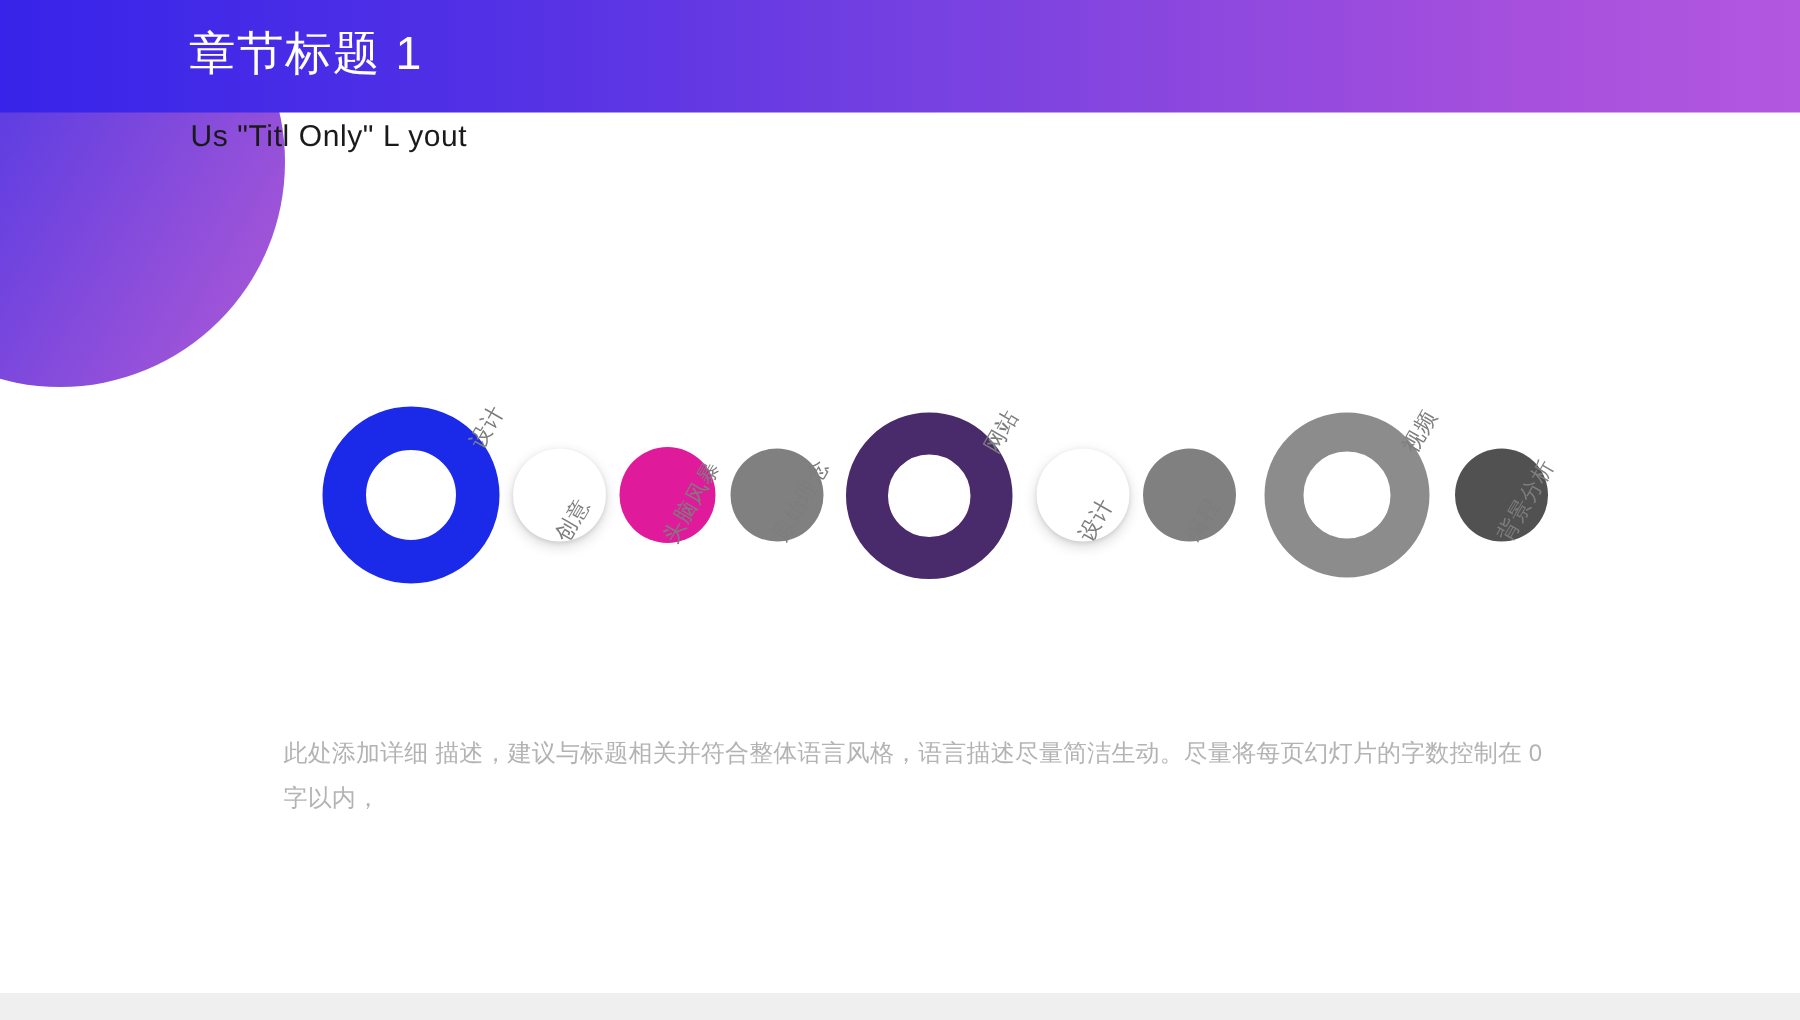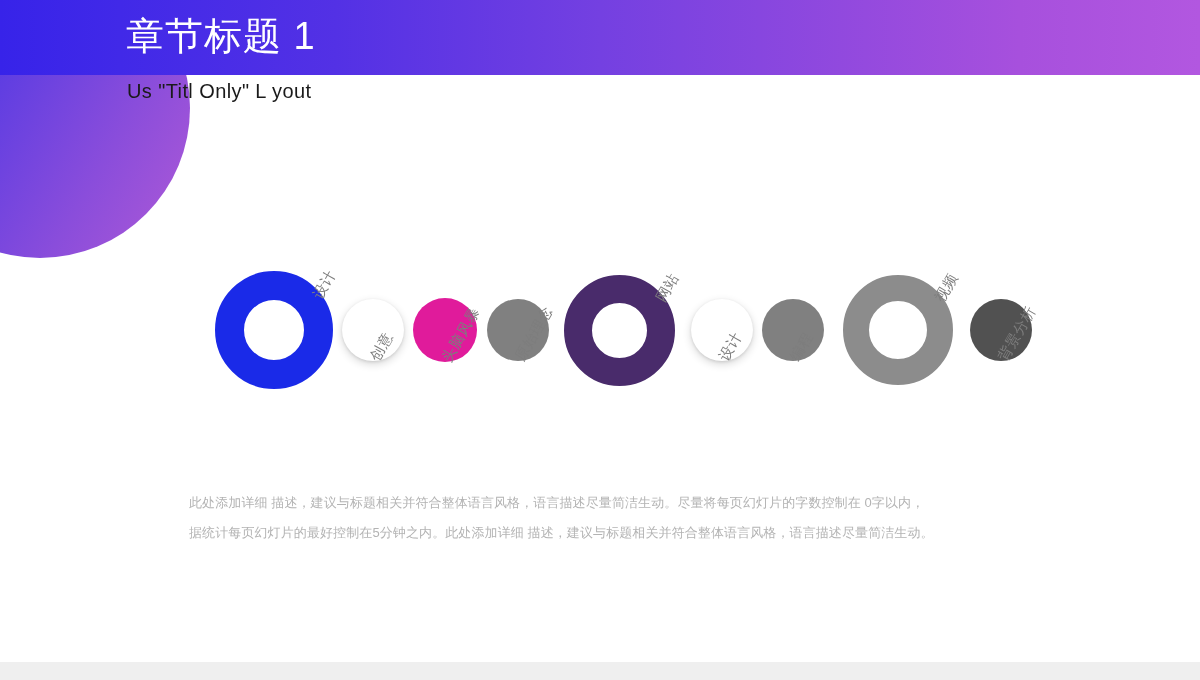--- a/index.html
+++ b/index.html
@@ -21,21 +21,21 @@
     background:linear-gradient(120deg,#4130e6 0%,#5b3ce2 35%,#8a4ddb 70%,#b05ad6 100%);
     z-index:1;
   }
   .header-bar{
     position:absolute;left:0;top:0;width:1200px;height:75px;
     background:linear-gradient(90deg,#3723e9 0%,#4129e8 10%,#5331e5 28%,#7440e1 50%,#9149de 70%,#a750dd 85%,#b257e0 100%);
     z-index:2;
   }
   .header-title{
     position:absolute;left:126px;top:14px;
-    font-size:38px;color:#ffffff;font-weight:400;letter-spacing:1px;
+    font-size:31px;color:#ffffff;font-weight:400;letter-spacing:1px;
     z-index:4;white-space:nowrap;line-height:44px;
   }
   .header-sub{
     position:absolute;left:127px;top:76px;
     font-size:20px;color:#1a1a1a;font-weight:400;letter-spacing:0.4px;
     z-index:4;white-space:nowrap;line-height:30px;
   }
 
   
   .circle-row{position:absolute;left:0;top:0;width:1200px;height:520px;}
@@ -51,21 +51,21 @@
     color:#7d7d7d;
     white-space:nowrap;
     transform-origin:left top;
     letter-spacing:0.5px;
     font-weight:400;
   }
 
   
   .body-text{
     position:absolute;left:189px;top:488px;width:852px;
-    font-size:13px;line-height:29.5px;color:#b3b3b3;
+    font-size:16px;line-height:29.5px;color:#b3b3b3;
     letter-spacing:0.1px;
   }
   .body-text p{margin:0;}
 
   
   .footer-bar{
     position:absolute;left:0;top:662px;width:1200px;height:18px;
     background:#efefef;
   }
 </style>
@@ -97,18 +97,17 @@
       <div class="node" style="width: 62px; height: 62px; left: 762px; top: 299px; background: rgb(128, 128, 128);"></div>
       <div class="nodelabel" style="color: rgb(125, 125, 125); left: 786.18px; top: 354.8px; transform: rotate(-60deg);">编程</div>
       <div class="node ring" style="width: 110px; height: 110px; left: 843px; top: 275px; border: 26px solid rgb(140, 140, 140); box-sizing: border-box; background: transparent;"></div>
       <div class="nodelabel" style="color: rgb(125, 125, 125); left: 931px; top: 295.9px; transform: rotate(-60deg);">视频</div>
       <div class="node" style="width: 62px; height: 62px; left: 970px; top: 299px; background: rgb(81, 81, 81);"></div>
       <div class="nodelabel" style="color: rgb(125, 125, 125); left: 994.18px; top: 354.8px; transform: rotate(-60deg);">背景分析</div>
     </div>
 
   <div class="body-text">
     <p>此处添加详细 描述，建议与标题相关并符合整体语言风格，语言描述尽量简洁生动。尽量将每页幻灯片的字数控制在 0字以内，</p>
-    <p>据统计每页幻灯片的最好控制在5分钟之内。此处添加详细 描述，建议与标题相关并符合整体语言风格，语言描述尽量简洁生动。</p>
   </div>
 
   <div class="footer-bar"></div>
 
 </div>
 
 </body></html>

